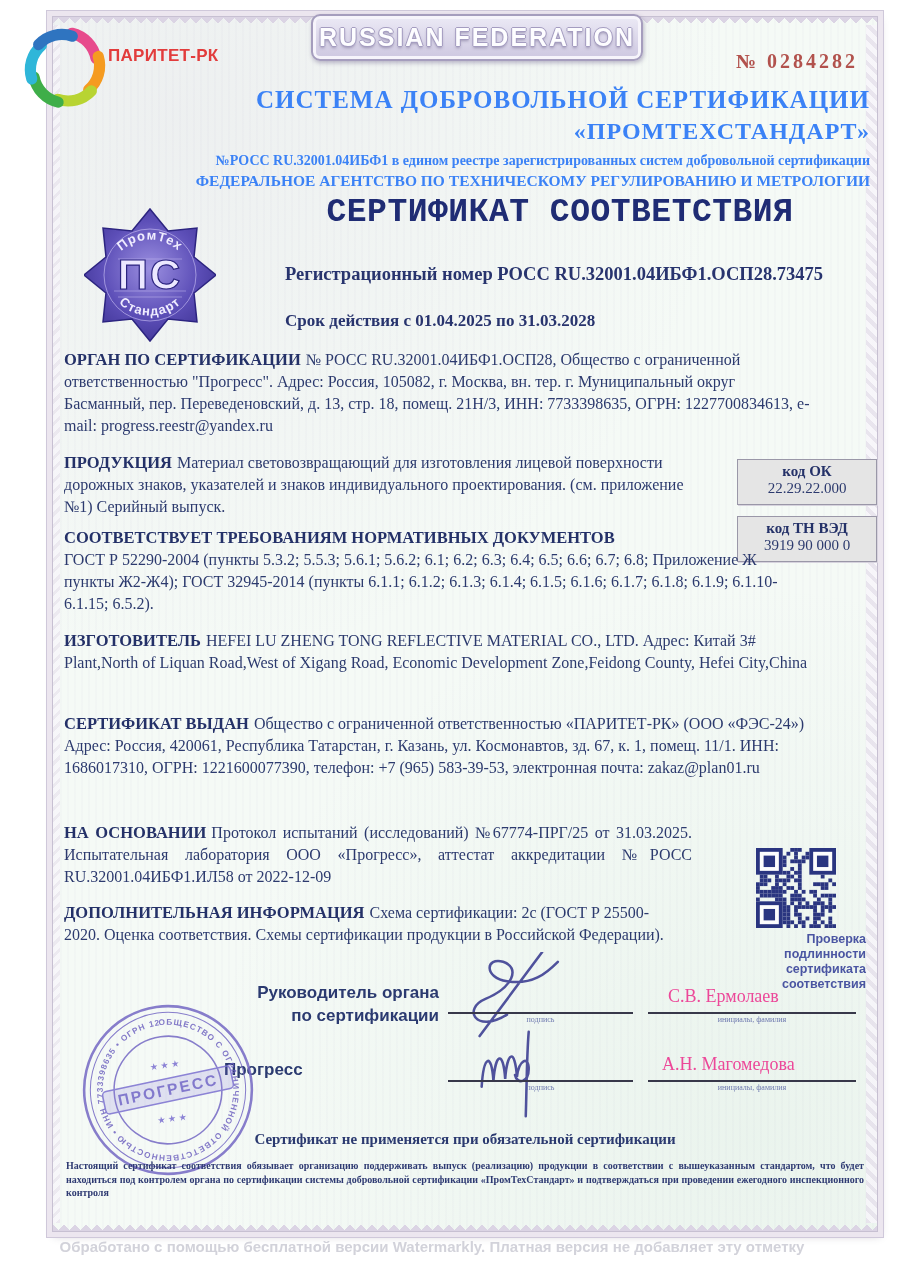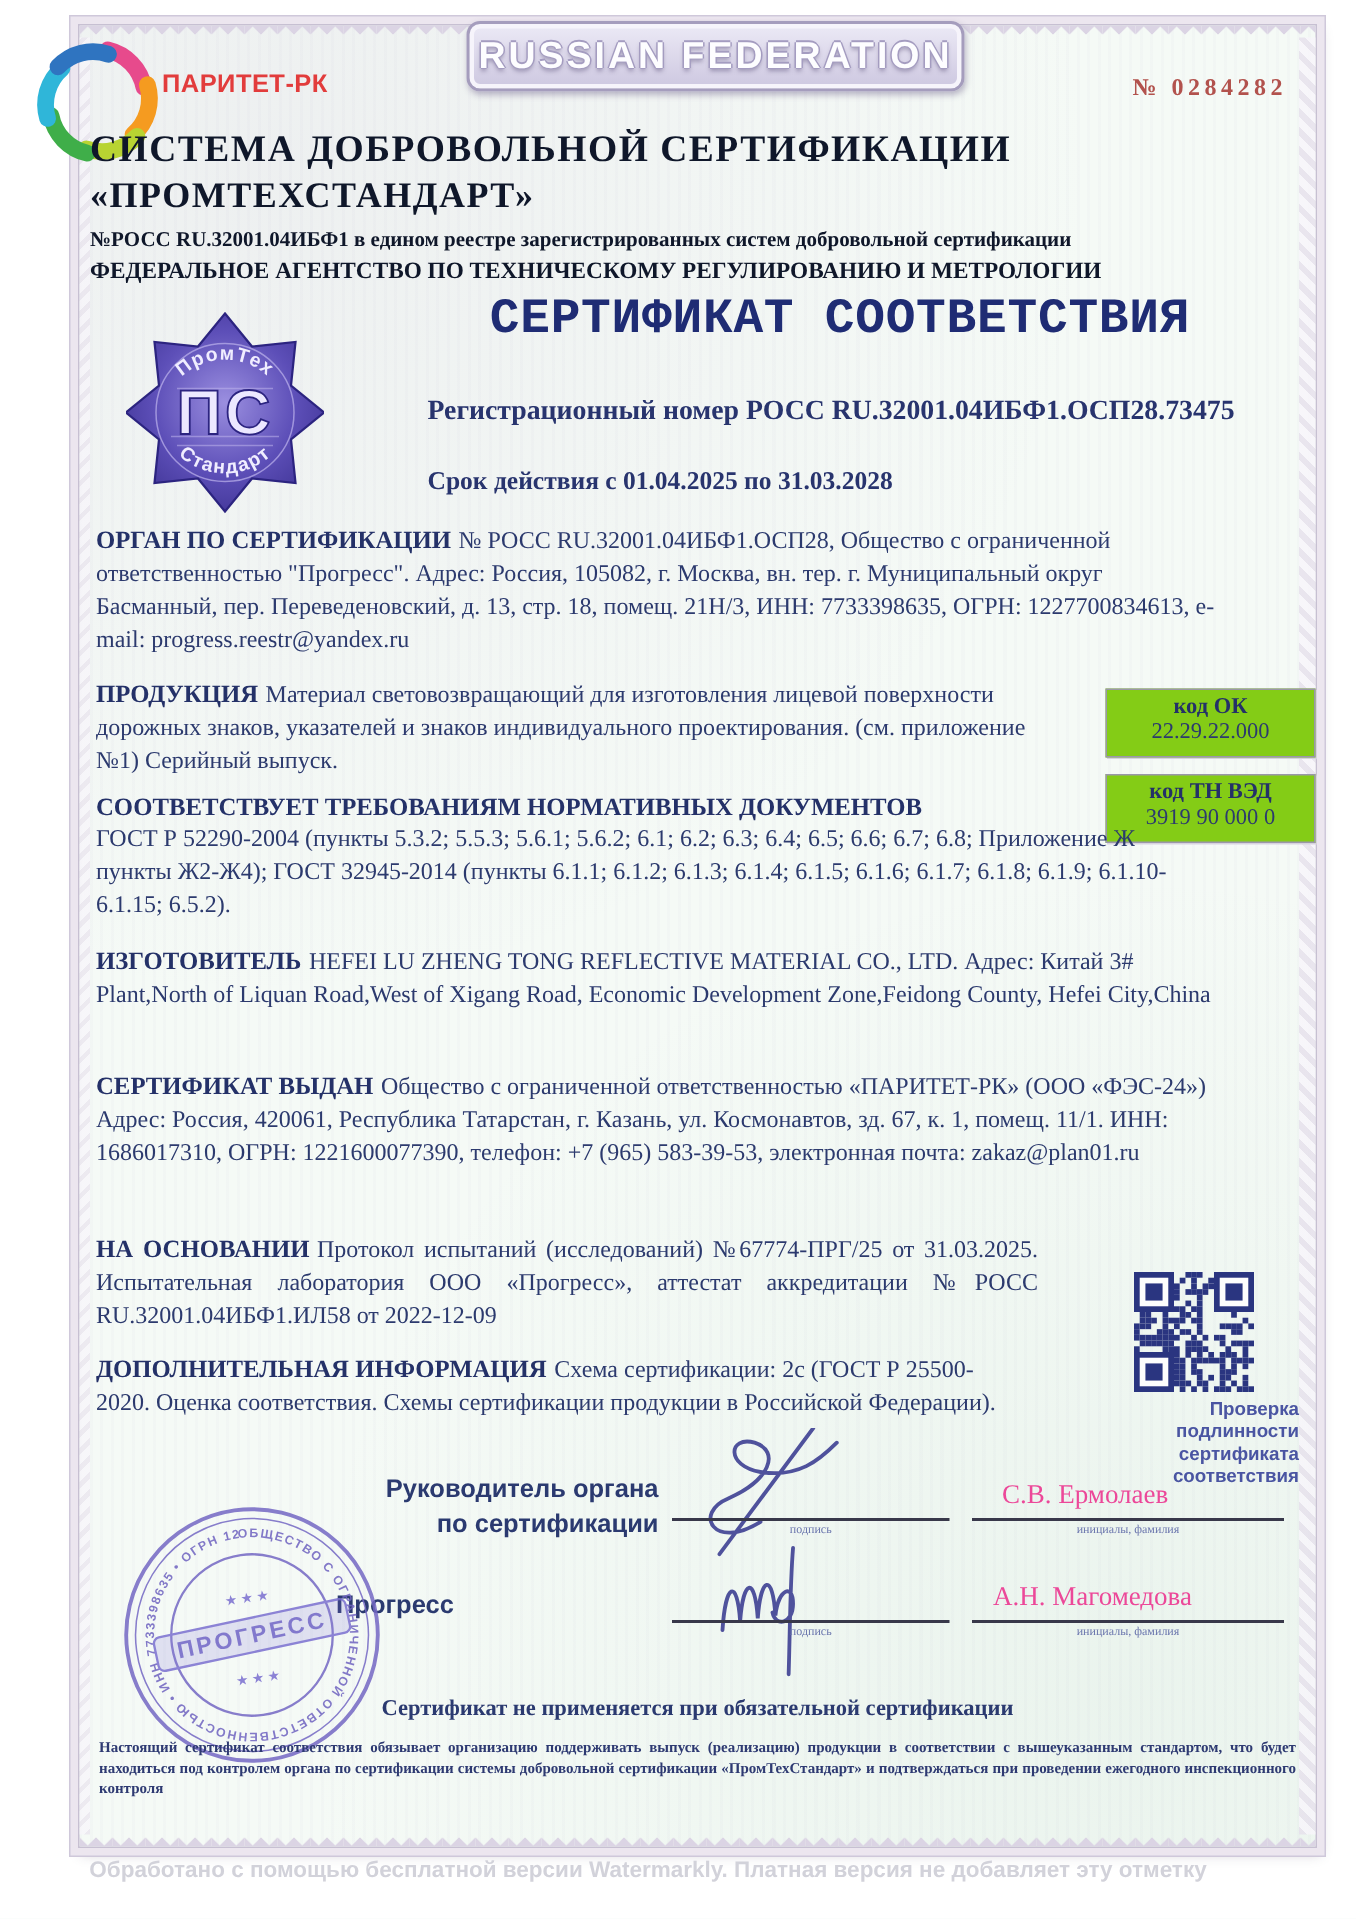--- a/index.html
+++ b/index.html
@@ -26,24 +26,24 @@
 
   .banner { position:absolute; left:311px; top:14px; width:332px; height:47px;
     background:linear-gradient(#eceaf6,#cdc7e0); border:2px solid #a59dbd; border-radius:9px;
     box-shadow:inset 0 0 0 3px #f6f4fb, 1px 2px 4px rgba(110,100,140,.45);
     display:flex; align-items:center; justify-content:center;
     font-family:"Liberation Sans",sans-serif; font-weight:bold; font-size:25px; letter-spacing:2px;
     color:#fdfdff; text-shadow:0 1px 0 #a49cc0,0 -1px 0 #a49cc0,1px 0 0 #a49cc0,-1px 0 0 #a49cc0,0 2px 3px rgba(90,80,120,.5); }
 
   .brand-name { position:absolute; left:108px; top:46px; font-family:"Liberation Sans",sans-serif;
     font-weight:bold; font-size:17px; color:#e23c3c; letter-spacing:.3px; }
-  .cert-no { position:absolute; right:46px; top:50px; font-size:16px; letter-spacing:3px;
+  .cert-no { position:absolute; right:46px; top:50px; font-size:20px; letter-spacing:3px;
     color:#b2524d; font-weight:bold;text-align:center; }
 
-  .hdr { position:absolute; left:60px; top:86px; width:810px; text-align:left; color:#0f172a; }
+  .hdr { position:absolute; left:60px; top:86px; width:810px; text-align:right; color:#3b82f6; }
   .hdr .l1 { font-size:25px; font-weight:bold; letter-spacing:1px; }
   .hdr .l2 { font-size:24px; font-weight:bold; letter-spacing:1px; margin-top:4px; }
   .hdr .l3 { font-size:14px; font-weight:bold; margin-top:8px; }
   .hdr .l4 { font-size:15.5px; font-weight:bold; margin-top:3px; }
 
   .emblem { position:absolute; left:84px; top:203px; width:132px; height:144px; }
 
   .main-title { position:absolute; left:240px; top:194px; width:640px; text-align:center;
     font-family:Liberation Mono, monospace; font-weight:bold; font-size:33px; letter-spacing:.5px; color:#1f2c74; }
   .reg-line { position:absolute; left:285px; top:264px; font-size:18.5px; font-weight:600; color:#28346e; }
@@ -53,21 +53,21 @@
   .sec .lbl { font-weight:bold; font-size:16.5px; margin-right:5px; color:#243168; }
   .sec .lbl-block { display:block; font-weight:bold; font-size:16.5px; color:#243168; }
   .s-organ  { left:64px; top:349px; width:748px; }
   .s-product{ left:64px; top:452px; width:650px; }
   .s-conform{ left:64px; top:527px; width:740px; }
   .s-maker  { left:64px; top:630px; width:745px; }
   .s-issued { left:64px; top:713px; width:755px; }
   .s-basis  { left:64px; top:822px; width:628px; text-align:justify; }
   .s-extra  { left:64px; top:902px; width:612px; }
 
-  .codebox { position:absolute; left:737px; width:140px; min-height:46px; background:#84cc16;
+  .codebox { position:absolute; left:737px; width:140px; min-height:46px; background:#e5e5e5;
     border:1px solid #9a97a8; box-shadow:1px 1px 0 #d7d3de; text-align:center; padding:3px 2px; }
   .codebox .cb-l { font-weight:bold; font-size:15px; color:#243168; }
   .codebox .cb-v { font-size:15px; color:#2c3a6e; }
   .codebox.b1 { top:459px; } .codebox.b2 { top:516px; }
 
   .qr { position:absolute; left:756px; top:848px; width:80px; height:80px; }
   .qr-caption { position:absolute; left:726px; top:932px; width:140px; text-align:center;
     font-family:"Liberation Sans",sans-serif; font-size:12.5px; line-height:15px; font-weight:bold; color:#4a55a2; }
 
   .preline { white-space:pre-line;text-align:right; }

